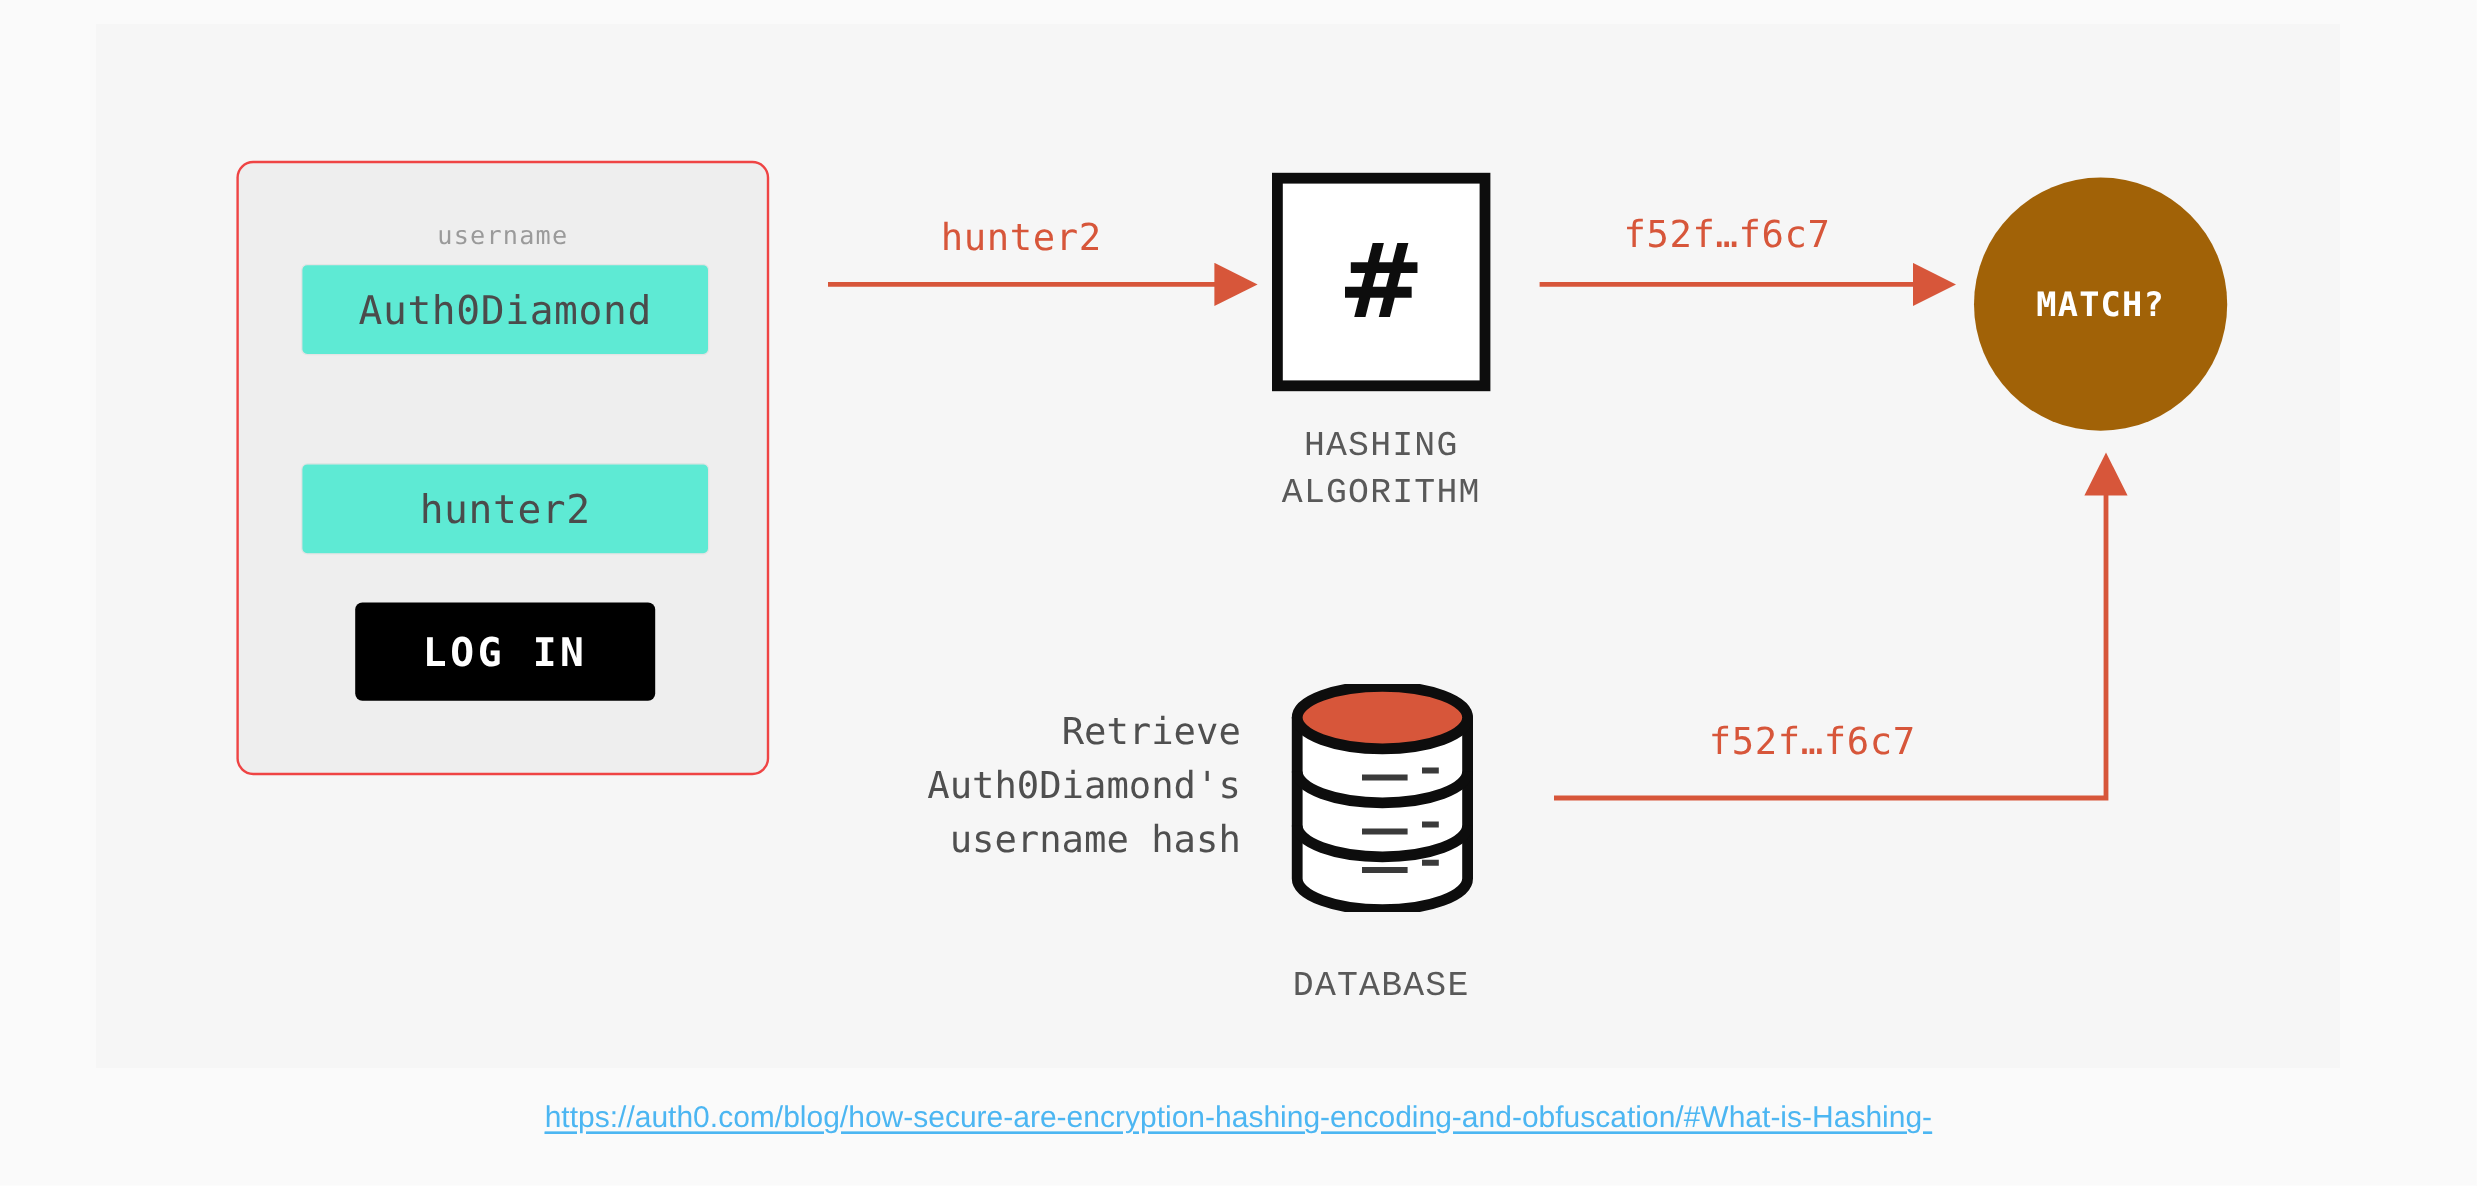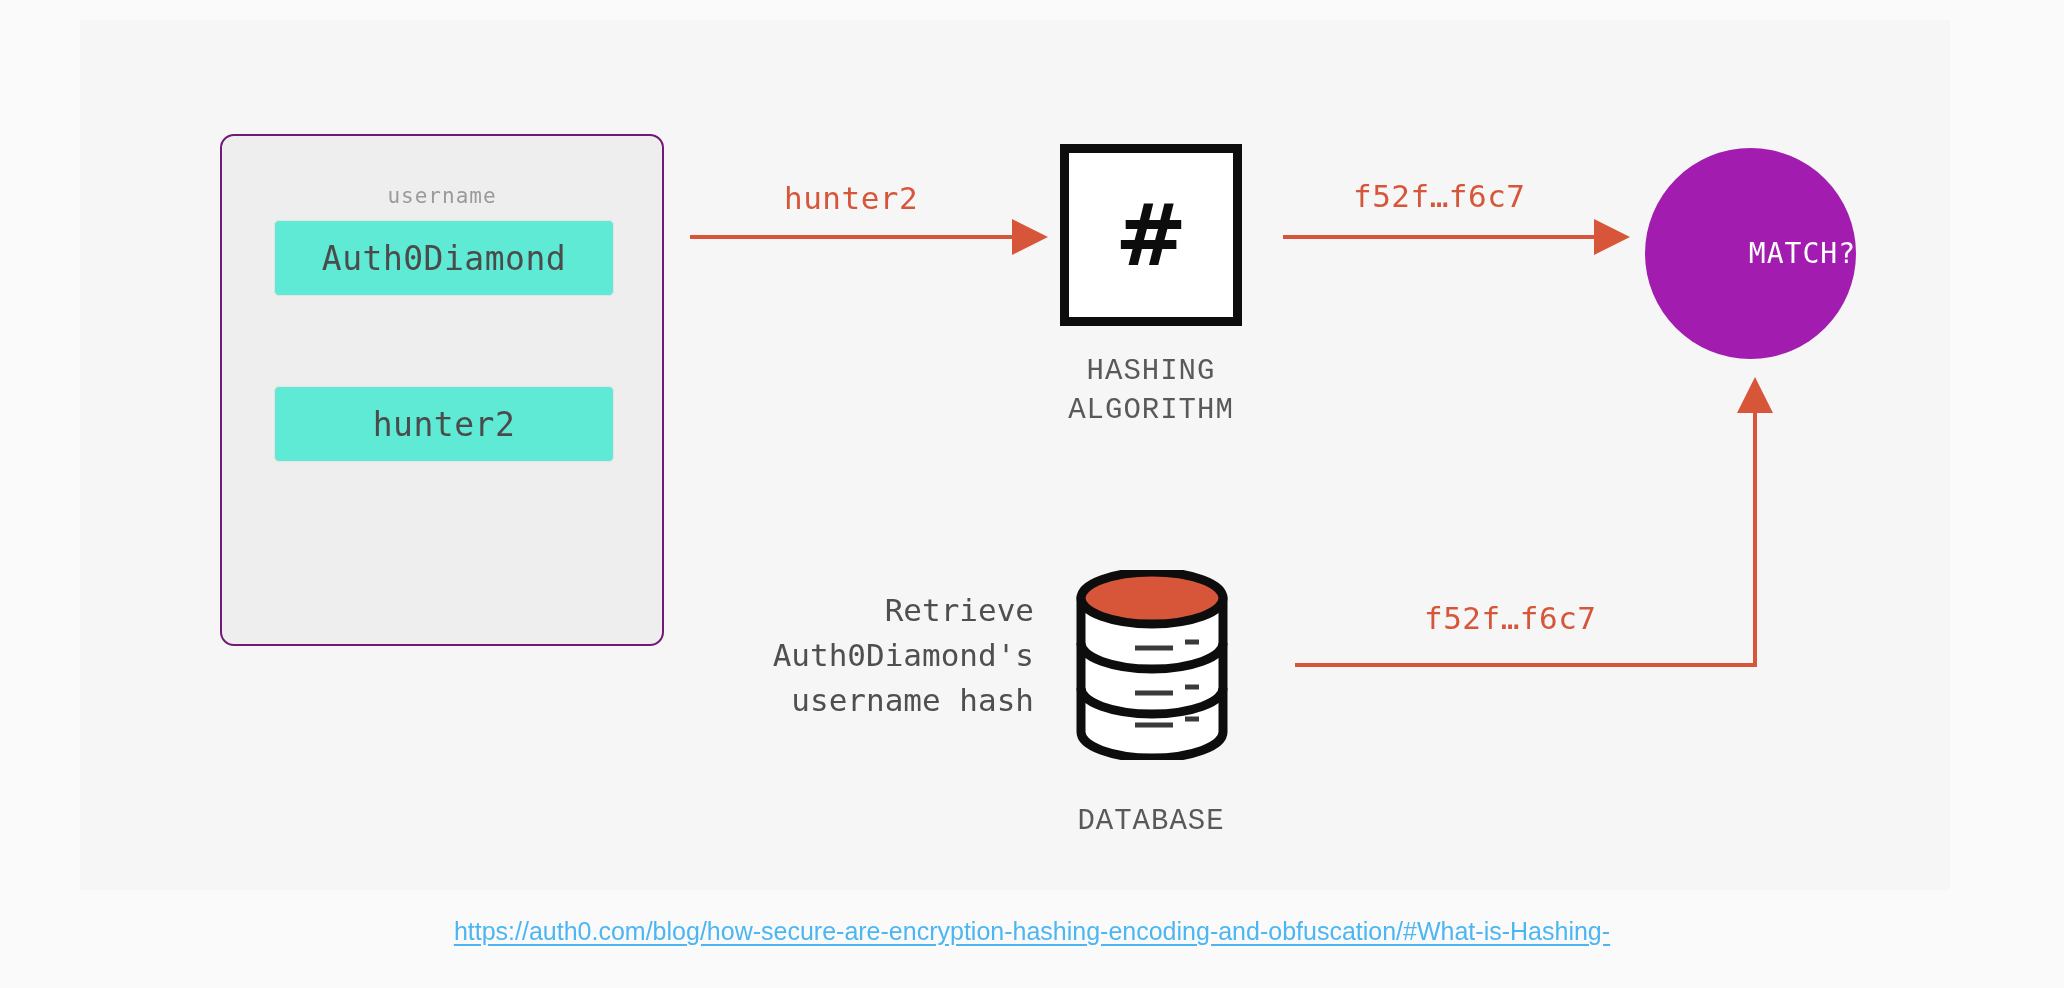--- a/index.html
+++ b/index.html
@@ -30,24 +30,23 @@
   }
 
   
   .login-card {
     position: absolute;
     left: 197px;
     top: 134px;
     width: 444px;
     height: 512px;
     background: #eeeeee;
-    border: 2px solid #701a75;
+    border: 2px solid #ef4444;
     border-radius: 14px;
     box-sizing: border-box;
-    margin-left: 23px;
   }
   .field-label {
     position: absolute;
     left: 0;
     width: 100%;
     text-align: center;
     font-family: "DejaVu Sans Mono", "Liberation Mono", monospace;
     font-size: 21px;
     letter-spacing: 1px;
     color: #9a9a9a;
@@ -151,24 +150,25 @@
   .db-wrap svg { display: block; }
 
   
   .match-circle {
     position: absolute;
     left: 1645px;
     top: 148px;
     width: 211px;
     height: 211px;
     border-radius: 50%;
-    background: #a21caf;
+    background: #a16207;
     display: flex;
     align-items: center;
-    justify-content: flex-end;
+    justify-content: center;
+    font-weight: bold;
   }
   .match-label {
     font-family: "DejaVu Sans Mono", "Liberation Mono", monospace;
     font-size: 28px;
     color: #ffffff;
     letter-spacing: 1px;
   }
 
   
   .arrow-layer {
@@ -238,20 +238,21 @@
 
     <div class="input-box input-username">
       <span class="input-value" title="username">Auth0Diamond</span>
     </div>
 
 
     <div class="input-box input-password">
       <span class="input-value" title="password">hunter2</span>
     </div>
 
+    <div class="login-button">LOG IN</div>
   </div>
 
   <div class="hash-box">
     <span class="hash-glyph">#</span>
   </div>
   <div class="node-caption caption-hash">HASHING
 ALGORITHM</div>
 
   <div class="db-wrap">
     <svg width="158" height="190" viewBox="0 0 158 190" xmlns="http://www.w3.org/2000/svg">

